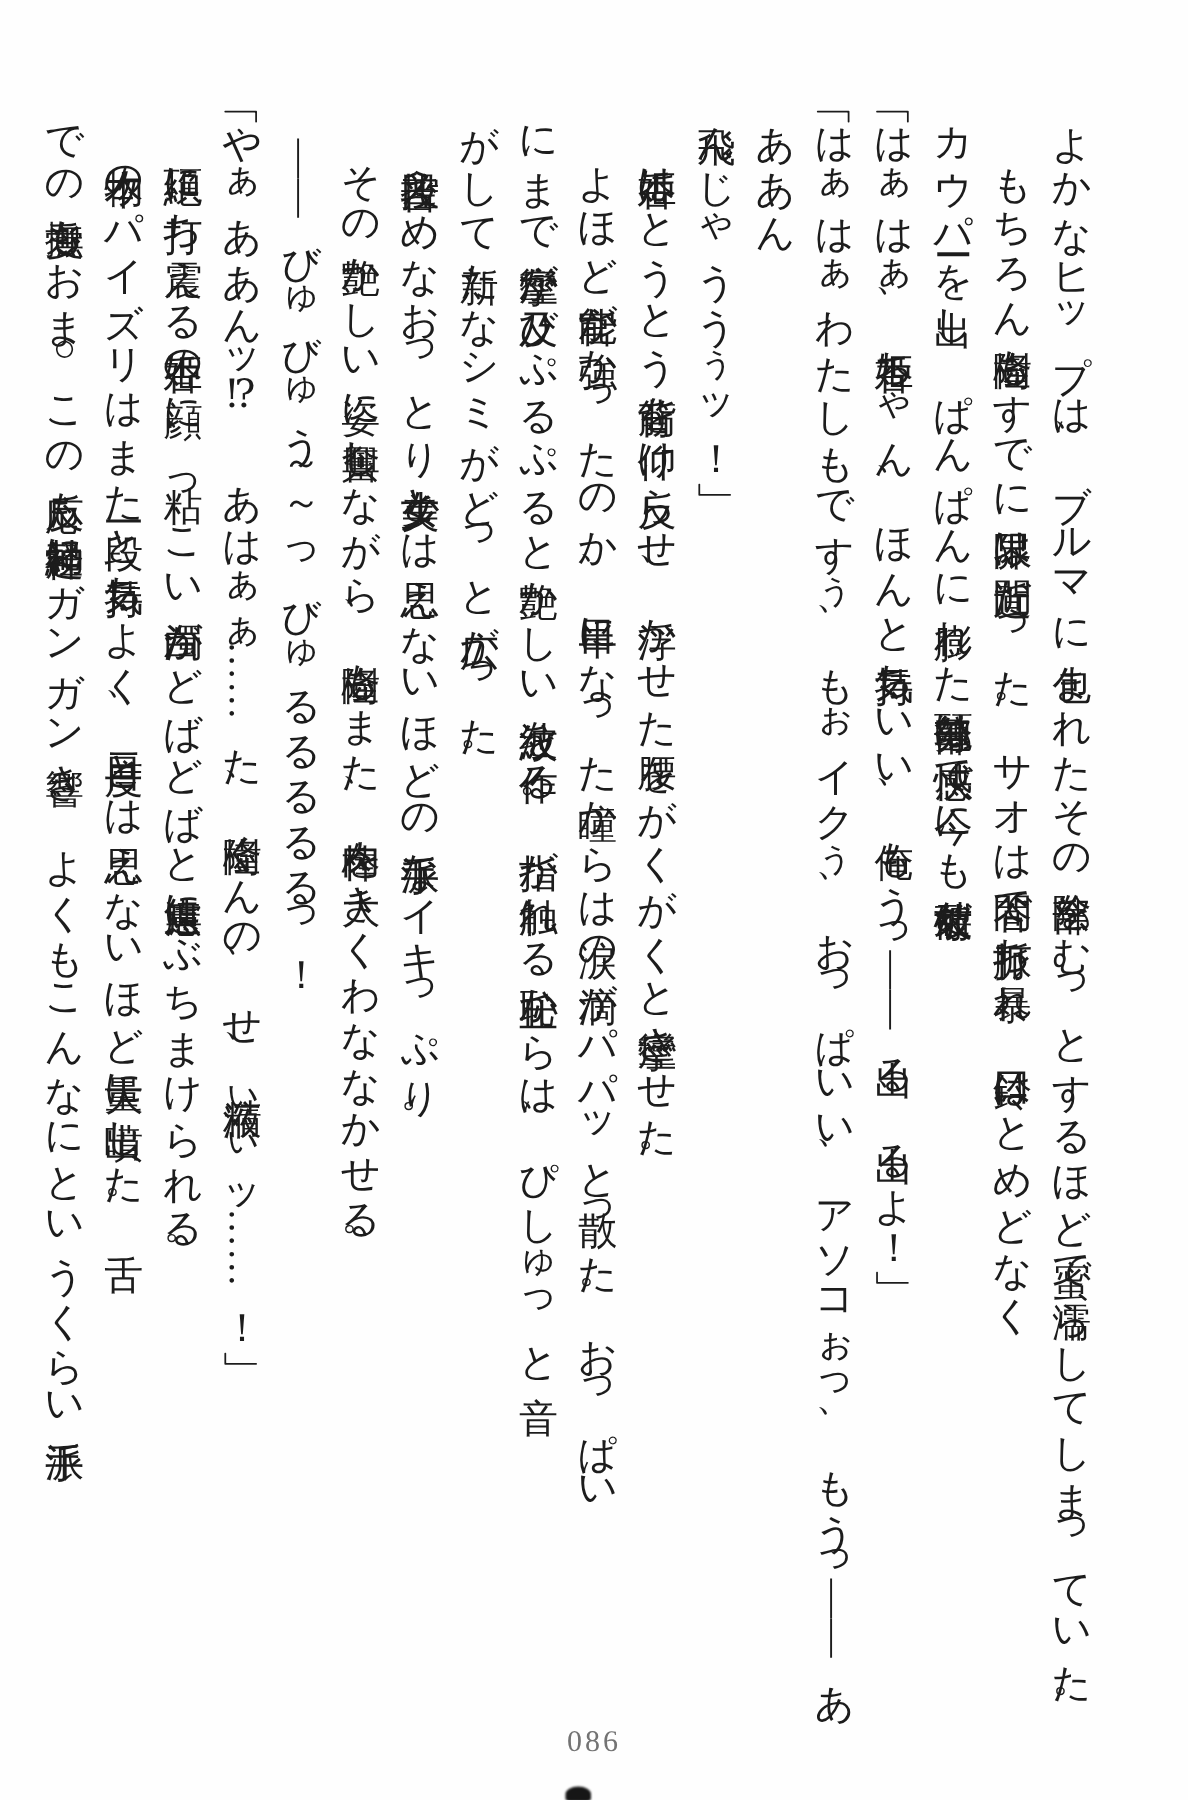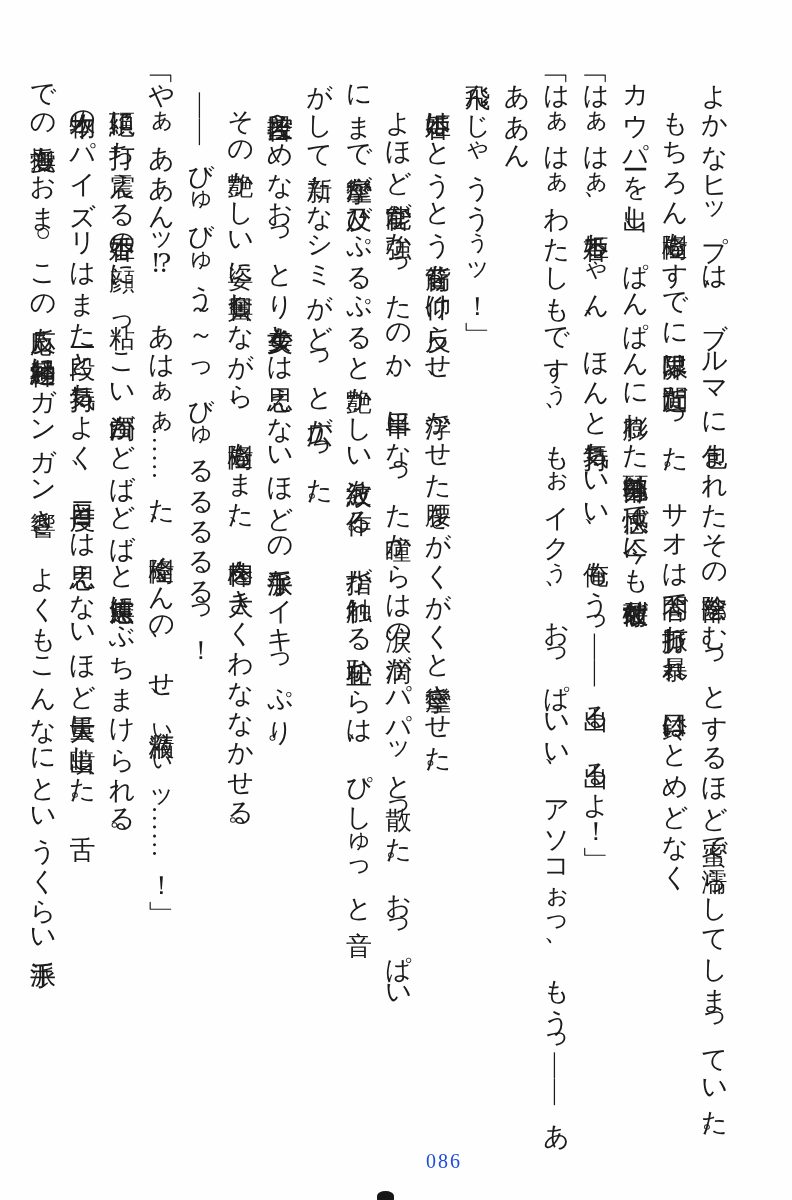--- a/index.html
+++ b/index.html
@@ -33,22 +33,21 @@
     margin: 0;
     padding: 0;
     height: 1090px;
   }
   .page-number {
     position: absolute;
     top: 1150px;
     left: 378px;
     font-size: 20px;
     letter-spacing: 2px;
-    color: #1d4ed8;
-    margin-left: 48px;
+    color: #737373;
   }
   .page-edge-artifact {
     position: absolute;
     top: 1191px;
     left: 377px;
     width: 17px;
     height: 10px;
     background: #161616;
     border-radius: 50% 50% 20% 20%;
     filter: blur(0.6px);

